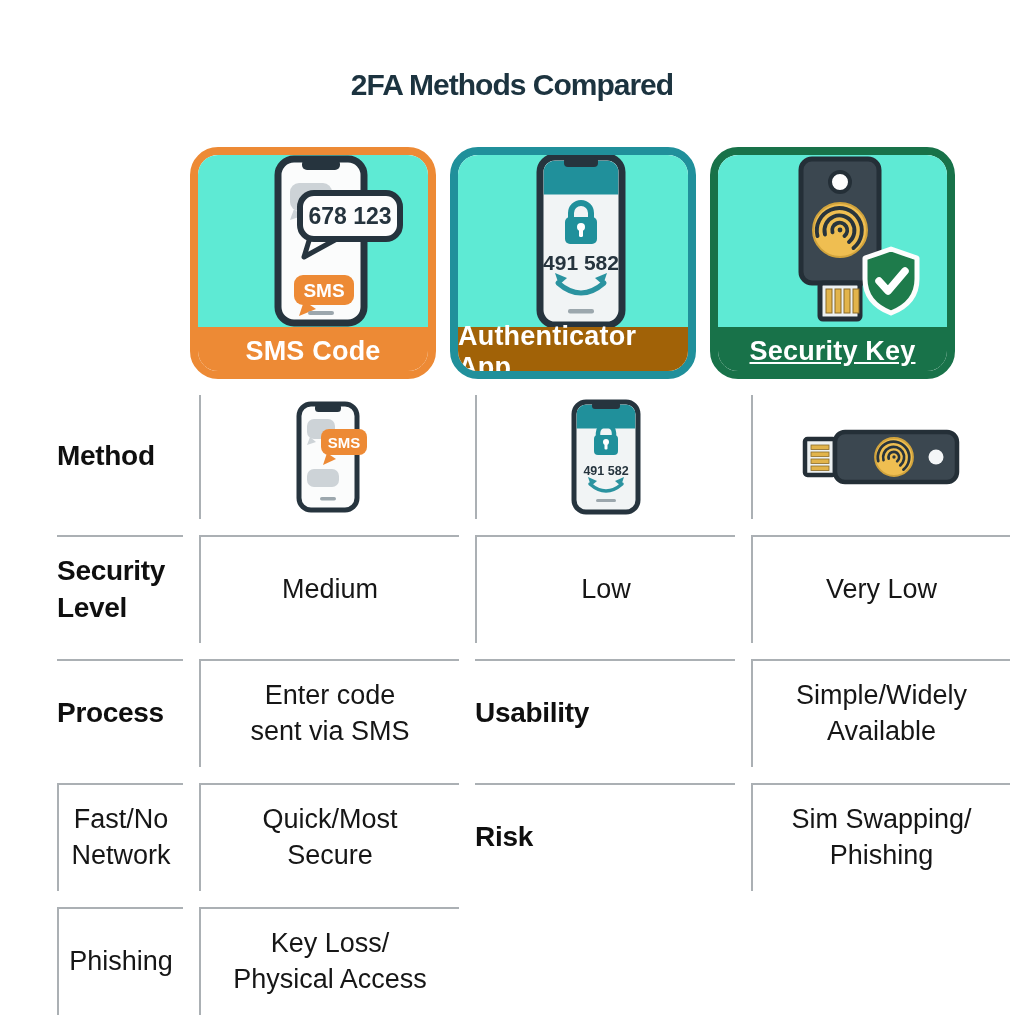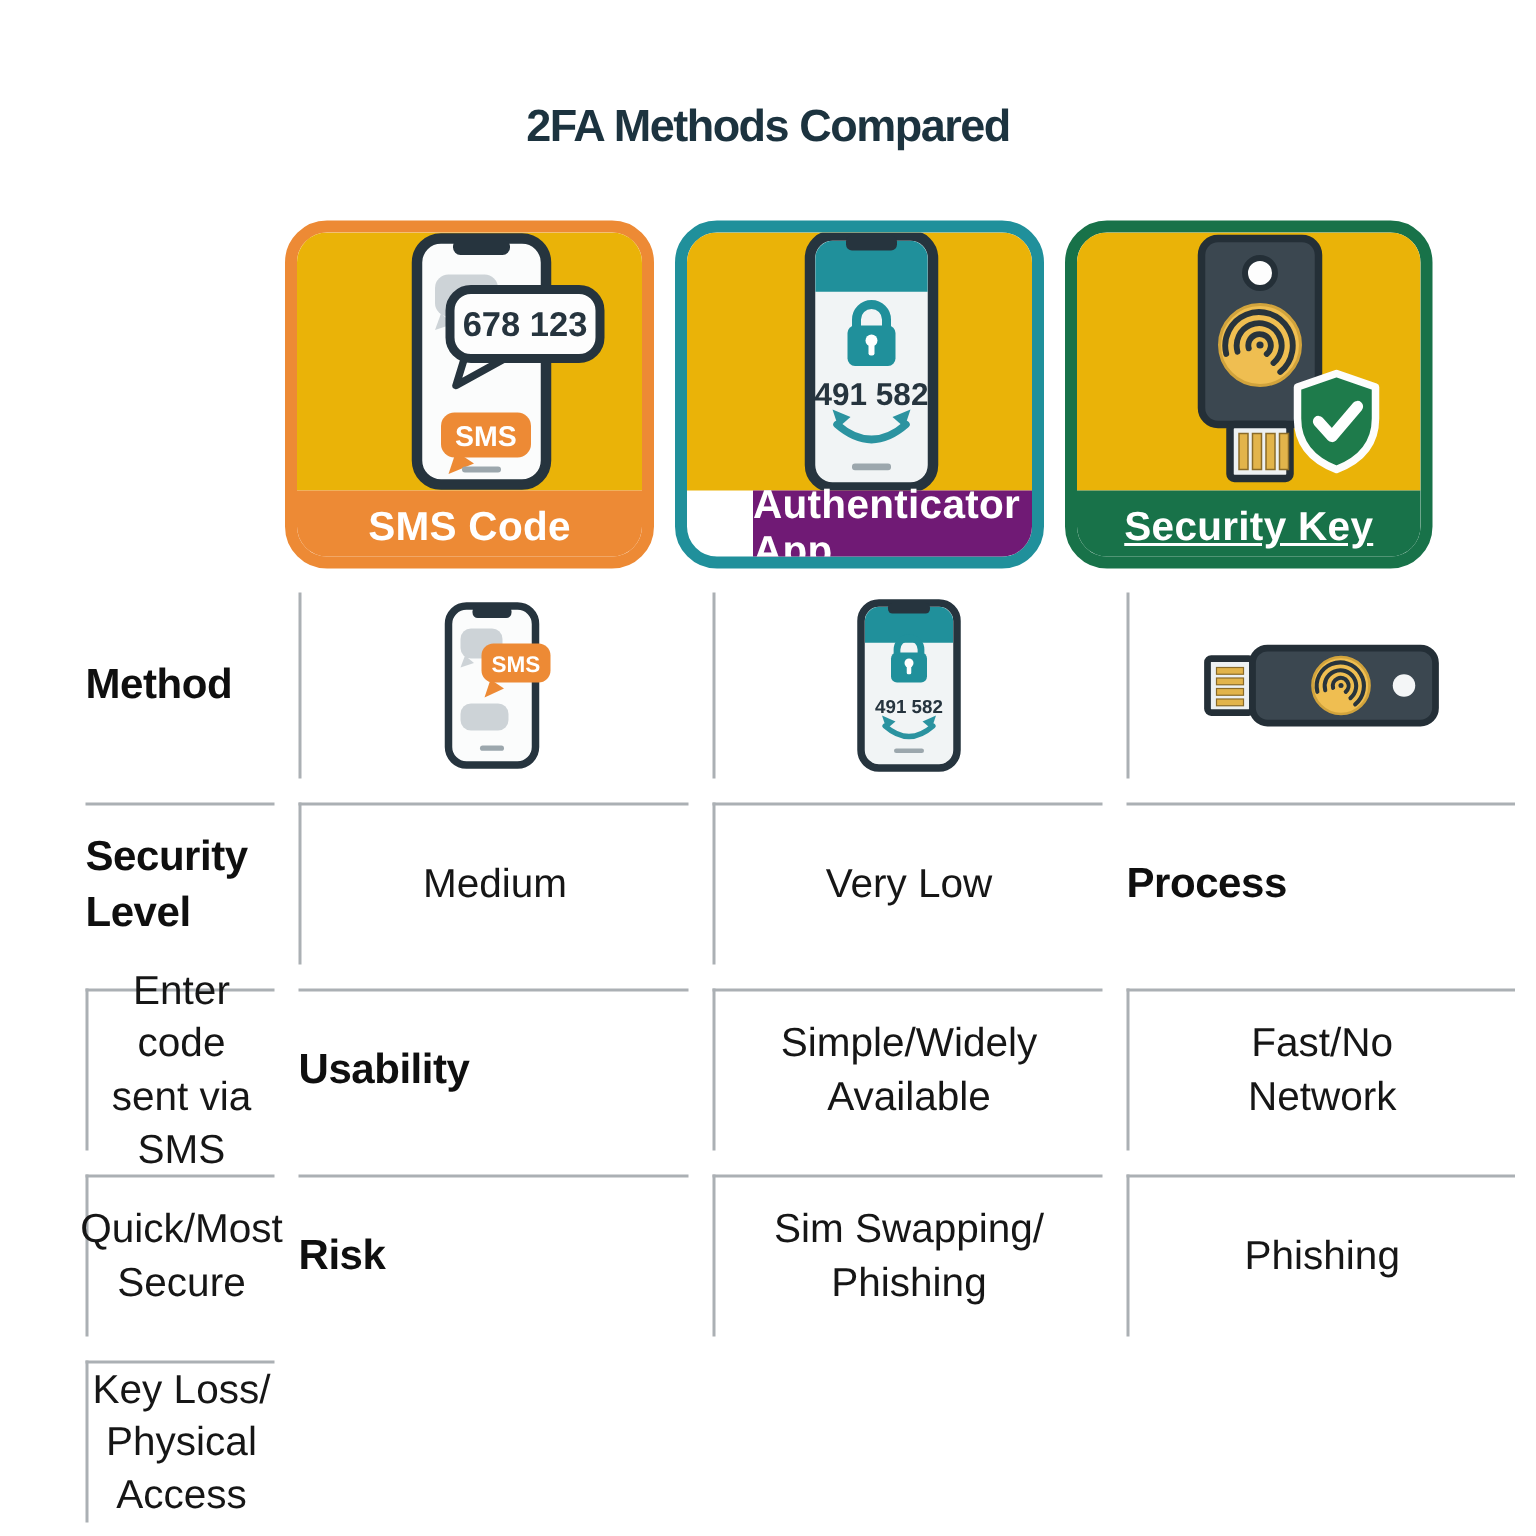--- a/index.html
+++ b/index.html
@@ -32,32 +32,32 @@
     height:232px;
     border:8px solid #000;
     border-radius:28px;
     background:#fff;
     display:flex;
     flex-direction:column;
     overflow:hidden;
   }
   .card-illustration{
     flex:1;display:flex;align-items:flex-end;justify-content:center;
-    background:#eab308;
+    background:#5eead4;
     padding-left:20px;
   }
   .card-band{
     height:50px;flex:0 0 50px;
     display:flex;align-items:center;justify-content:center;
     color:#fff;font-weight:700;font-size:27px;letter-spacing:.2px;
   }
   .card-sms{border-color:#ED8A35;}
   .card-sms .card-band{background:#ED8A35;}
   .card-auth{border-color:#20909B;}
-  .card-auth .card-band{background:#701a75;margin-left:44px;}
+  .card-auth .card-band{background:#a16207;}
   .card-key{border-color:#187249;}
   .card-key .card-band{background:#187249;text-decoration:underline;}
 
   .comparison-table{
     display:grid;
     grid-template-columns:126px 260px 260px 259px;
     grid-template-rows:124px 108px 108px 108px 108px;
     width:905px;
     margin:16px 0 0 57px;
     gap:16px;
@@ -215,20 +215,21 @@
       <rect x="33" y="7" width="122" height="50" rx="10" fill="#3B4750" stroke="#242F37" stroke-width="4.5"></rect>
       <circle cx="92" cy="32" r="19" fill="#EFBE51" stroke="#D1A33C" stroke-width="1.8"></circle>
       <use href="#fp" transform="translate(92,32) scale(1.05)"></use>
       <circle cx="134" cy="32" r="7.5" fill="#F4F6F7"></circle>
     </svg>
   </div>
 
   <div class="cell label-cell ht">Security
 Level</div>
   <div class="cell vl ht">Medium</div>
+  <div class="cell vl ht">Low</div>
   <div class="cell vl ht">Very Low</div>
 
   <div class="cell label-cell ht">Process</div>
   <div class="cell vl ht">Enter code
 sent via SMS</div>
 
   <div class="cell label-cell ht">Usability</div>
   <div class="cell vl ht">Simple/Widely
 Available</div>
   <div class="cell vl ht">Fast/No

